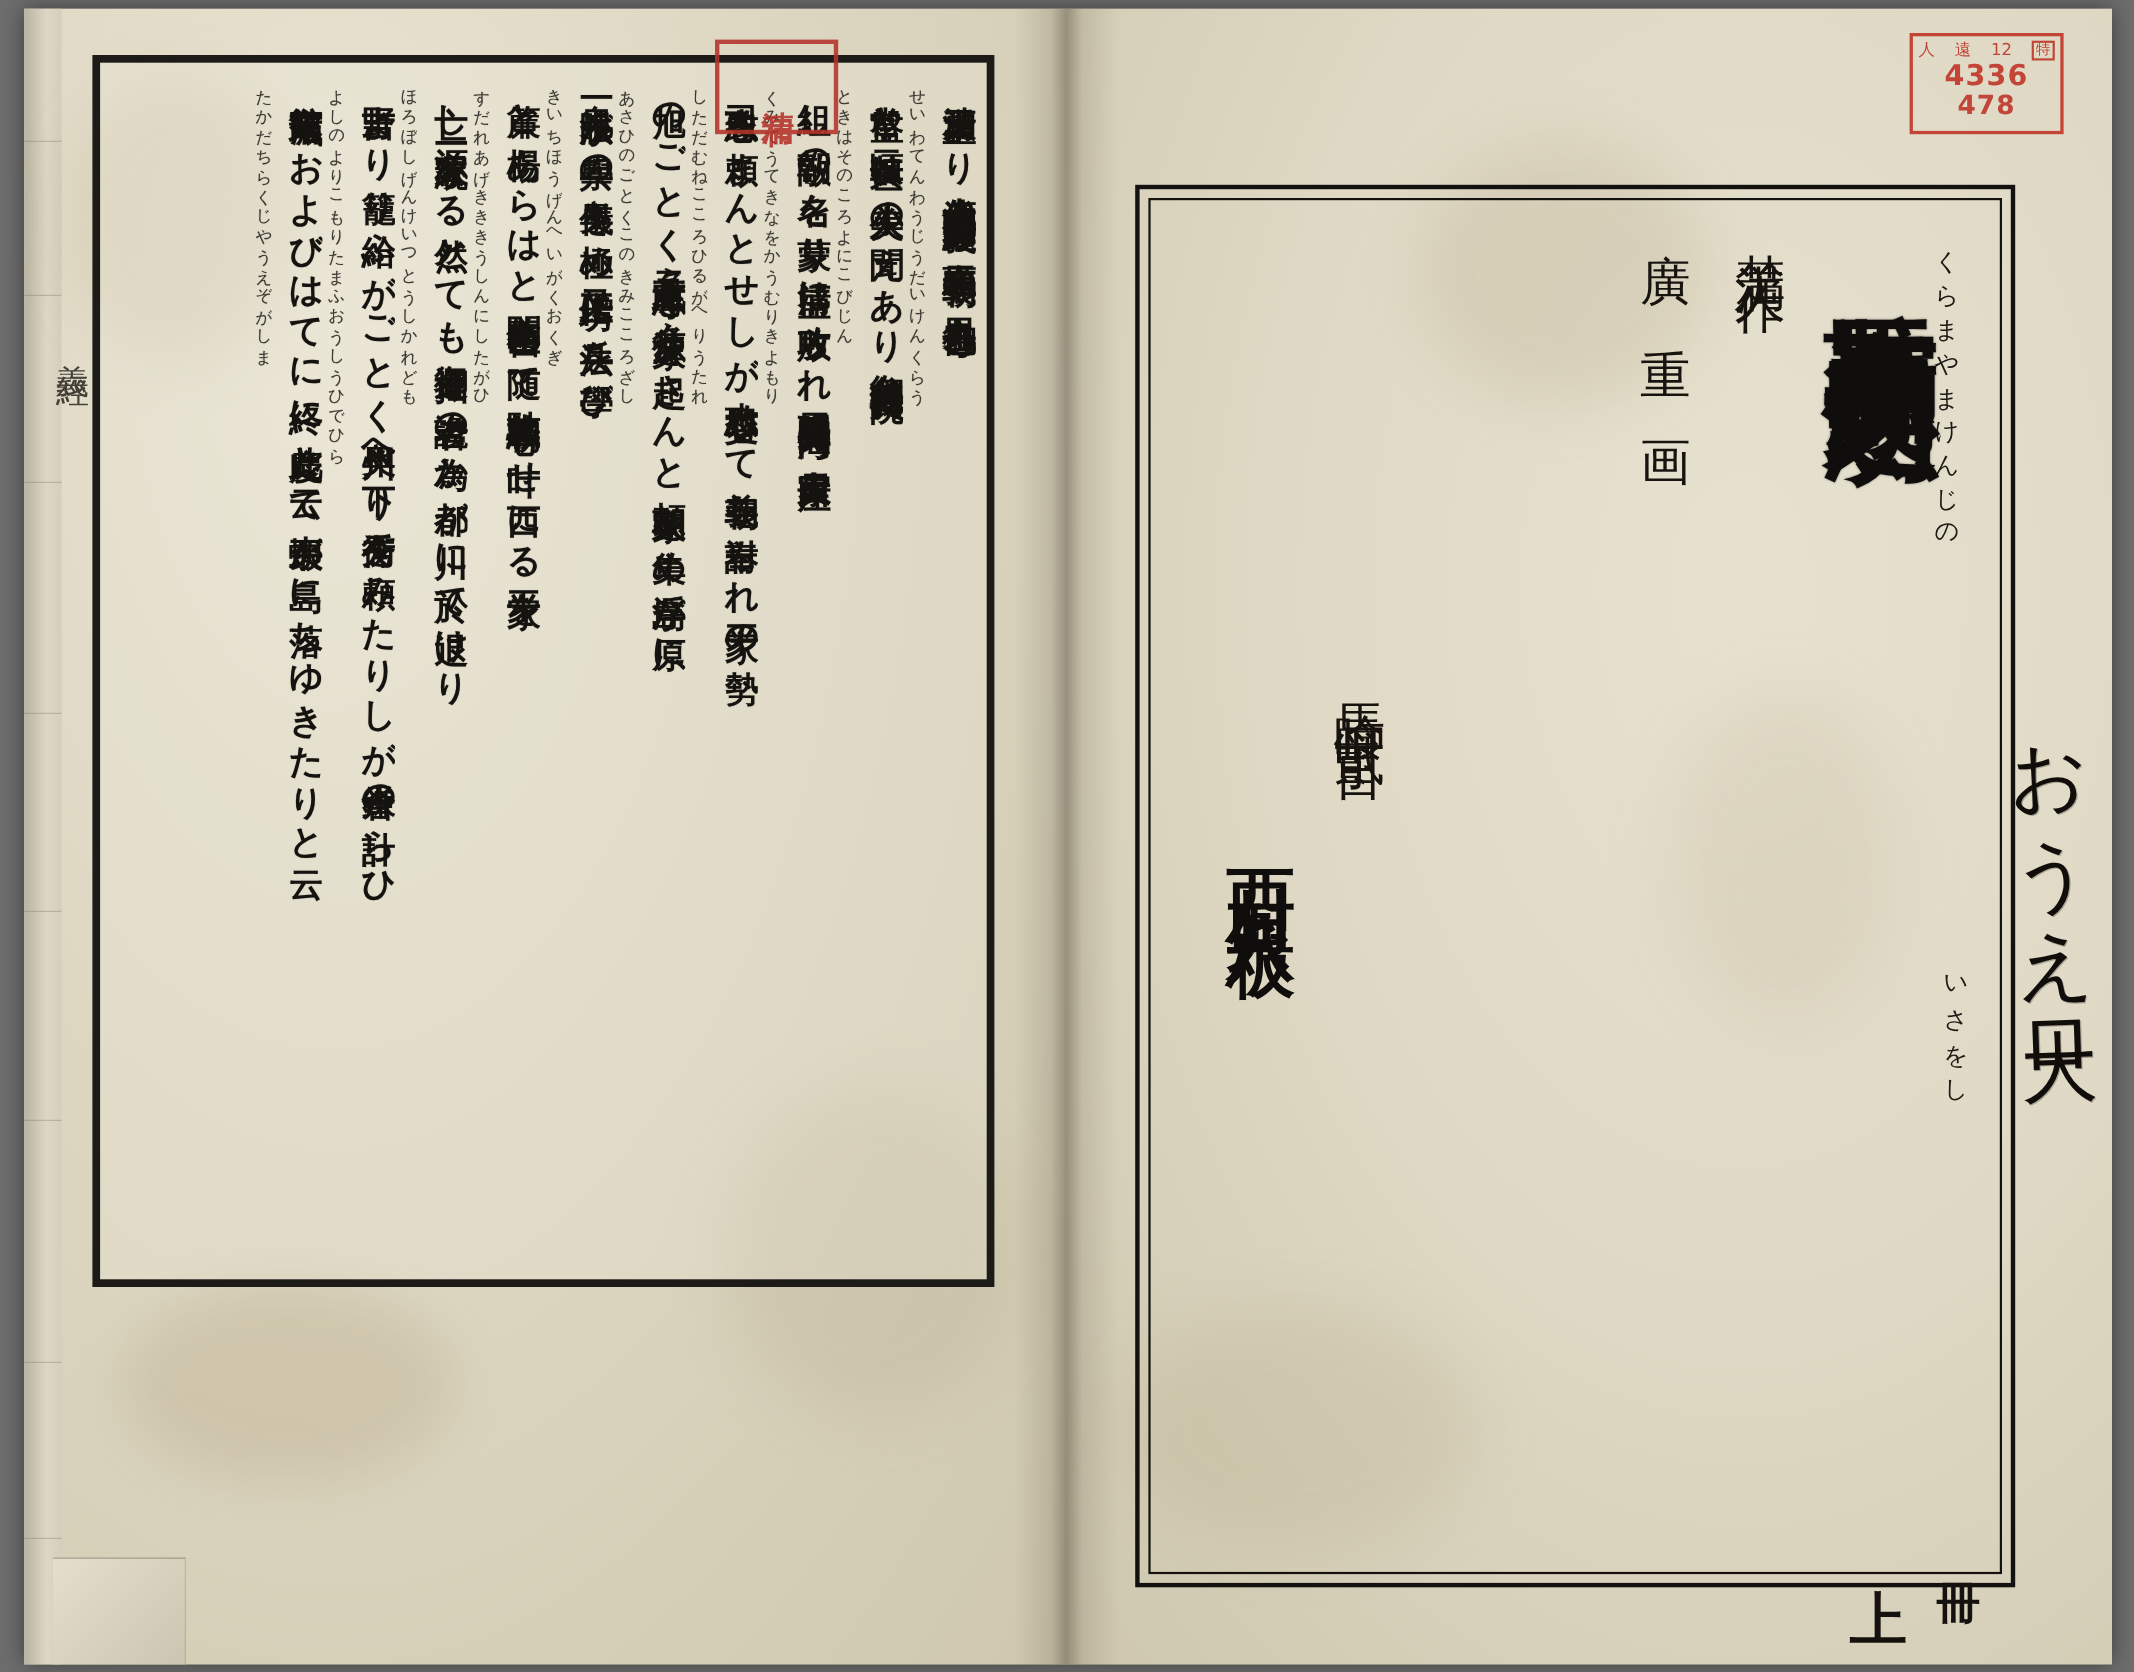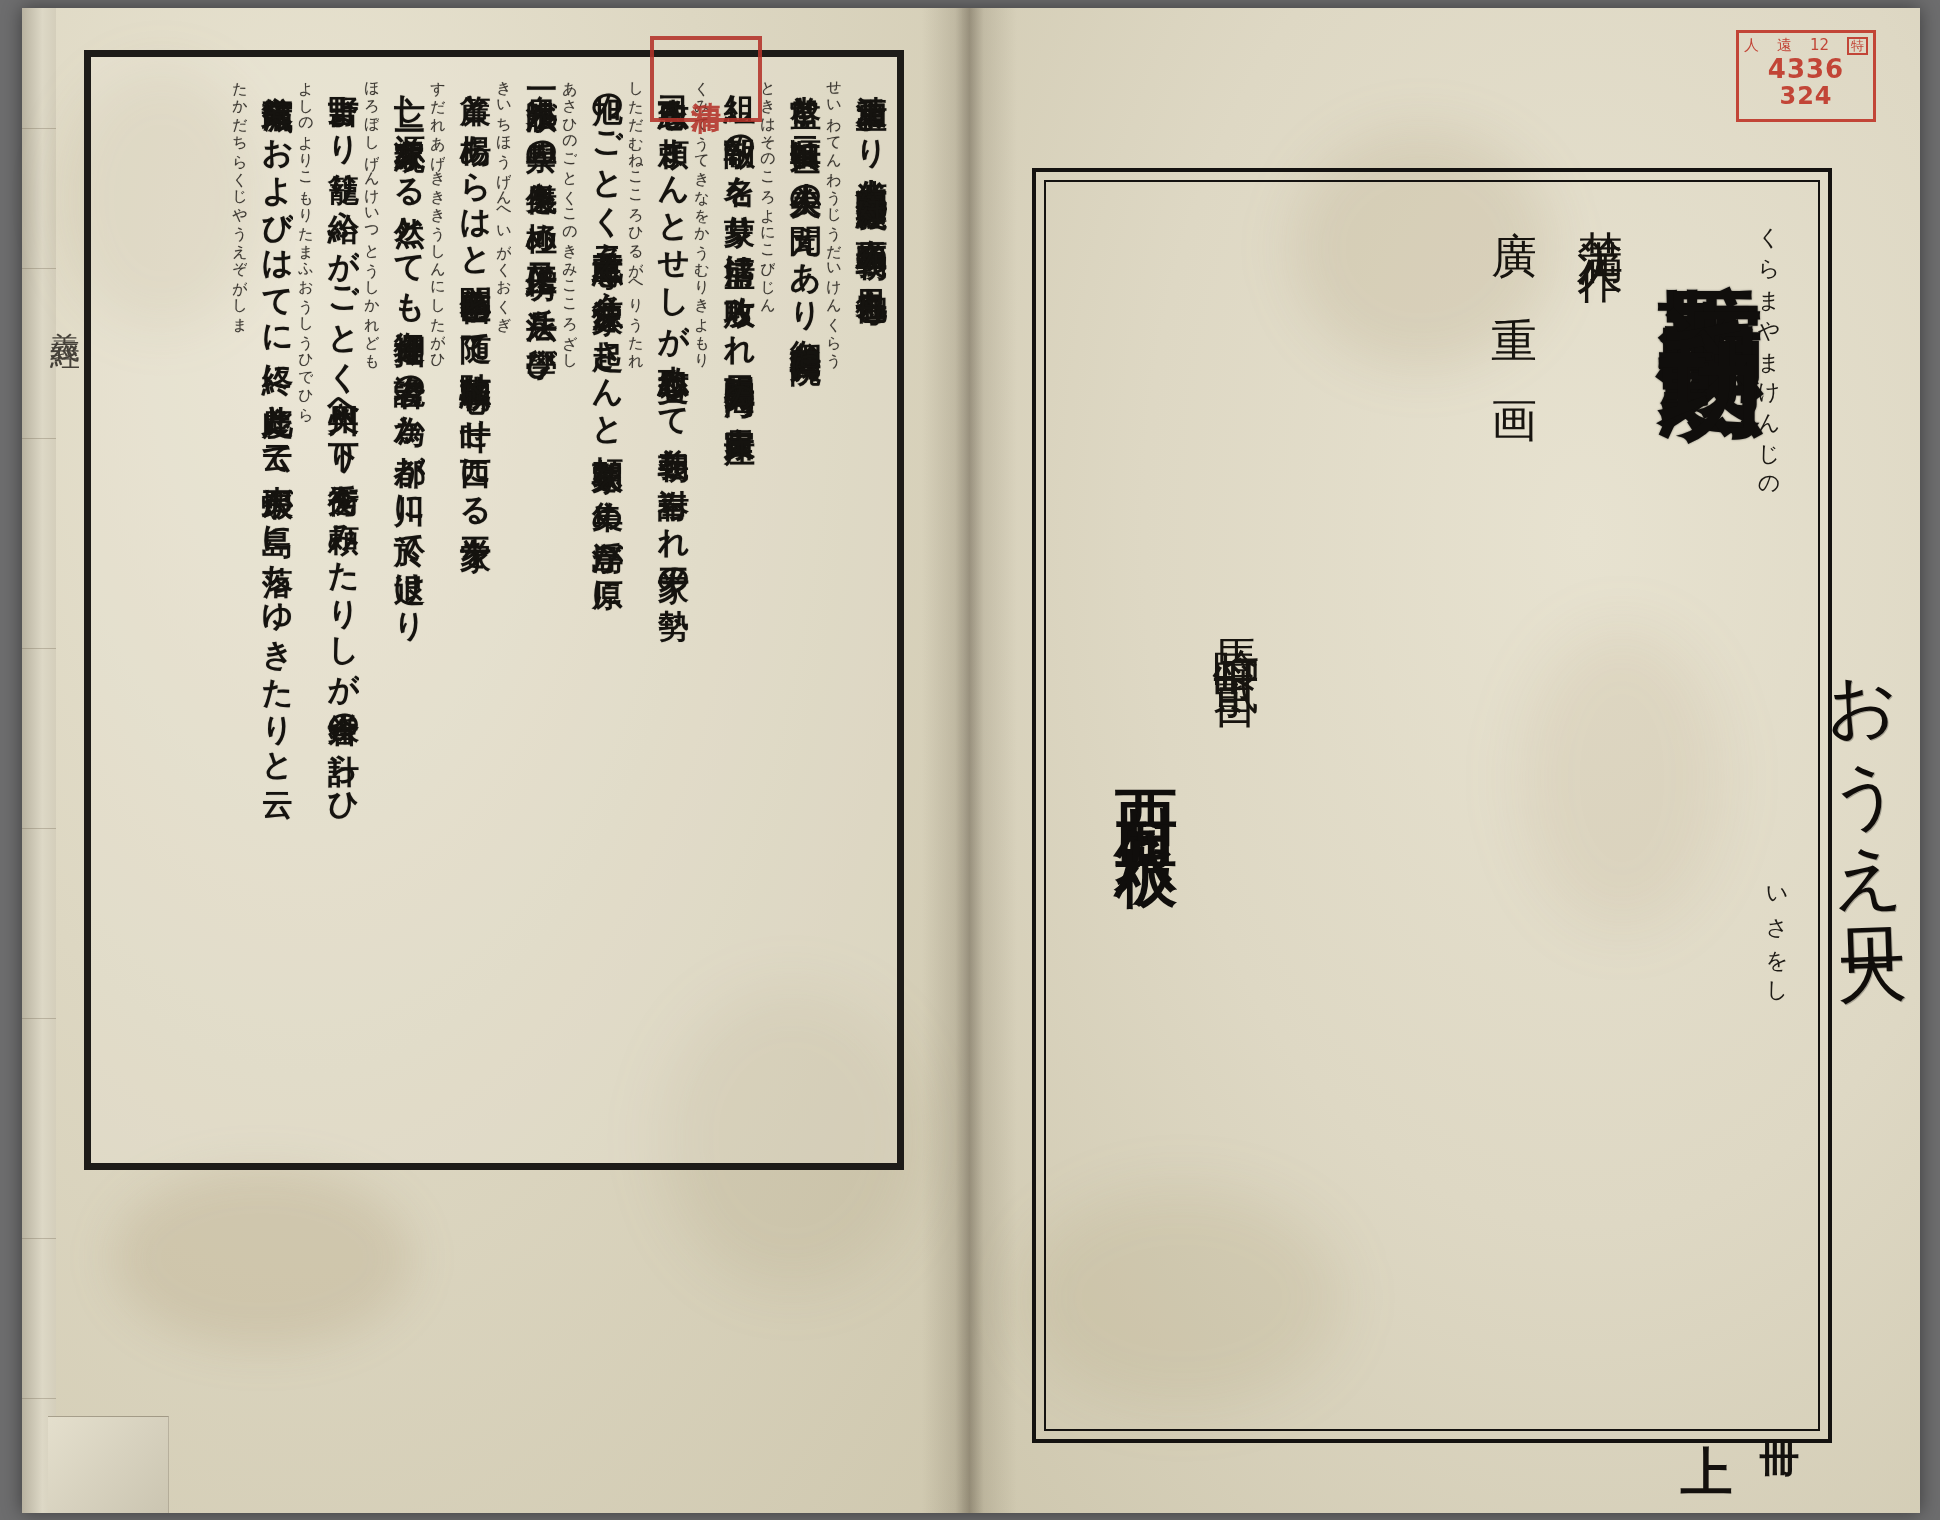--- a/index.html
+++ b/index.html
@@ -417,21 +417,21 @@
       <div class="stain" style="left:560px; top:620px; width:200px; height:300px; background:rgba(155,130,85,0.10); filter:blur(30px);"></div>
 
       <div class="library-stamp">
         <div class="ls-row">
           <span>人</span>
           <span>遠</span>
           <span>12</span>
           <span class="ls-box">特</span>
         </div>
         <div class="ls-num">4336</div>
-        <div class="ls-num2">324</div>
+        <div class="ls-num2">478</div>
       </div>
 
       <div class="inscription">おうえ大ロ</div>
 
       <div class="title-frame">
         <div class="title-frame-inner"></div>
 
         <div class="credit-artist">廣 重 画</div>
         <div class="credit-author">楚満人作</div>
 

